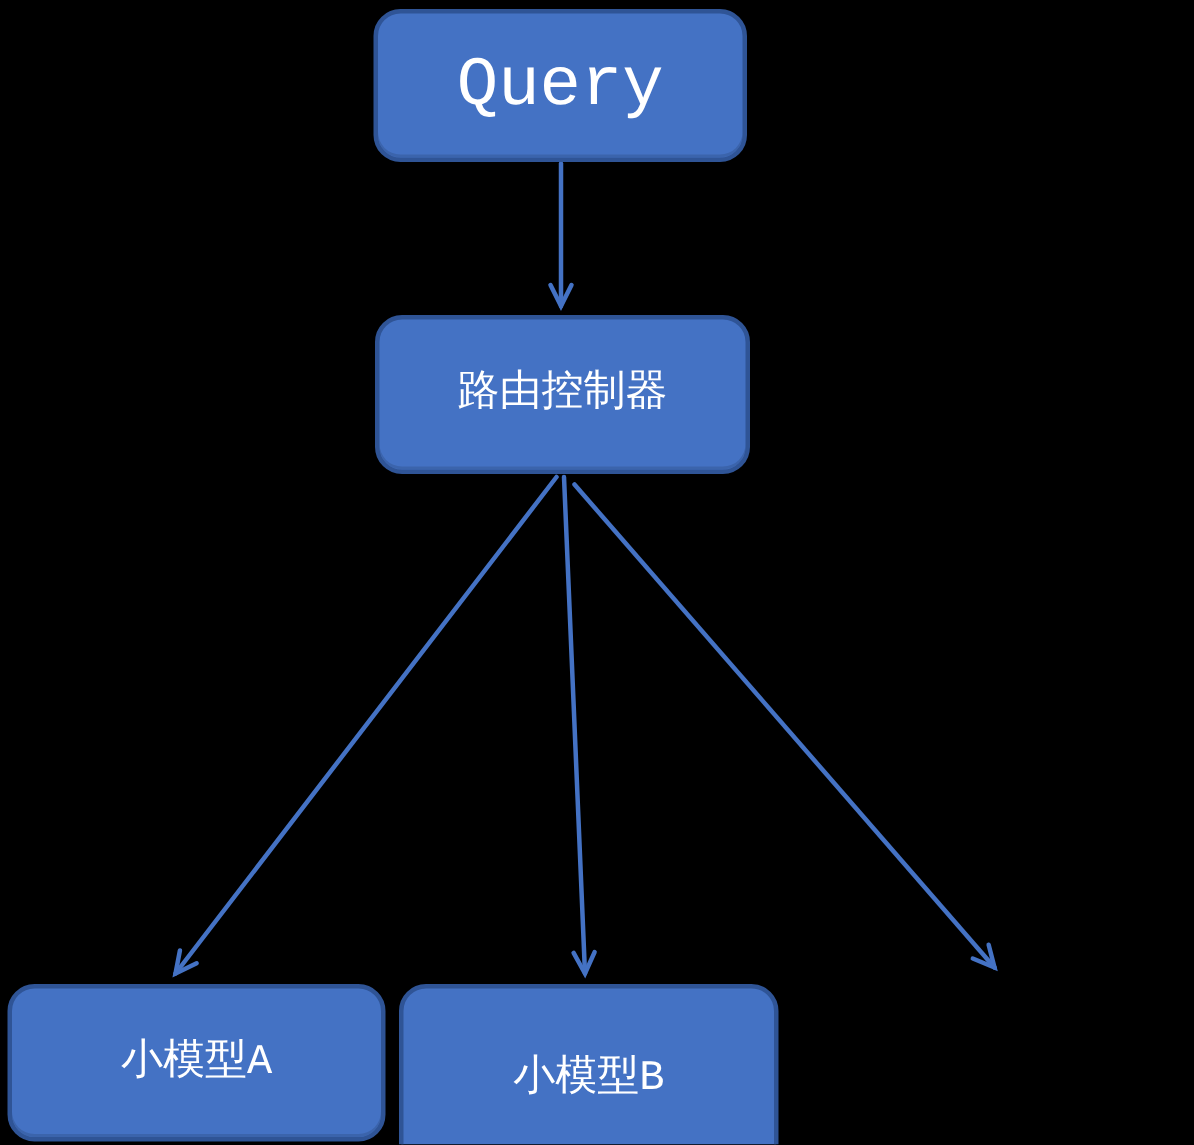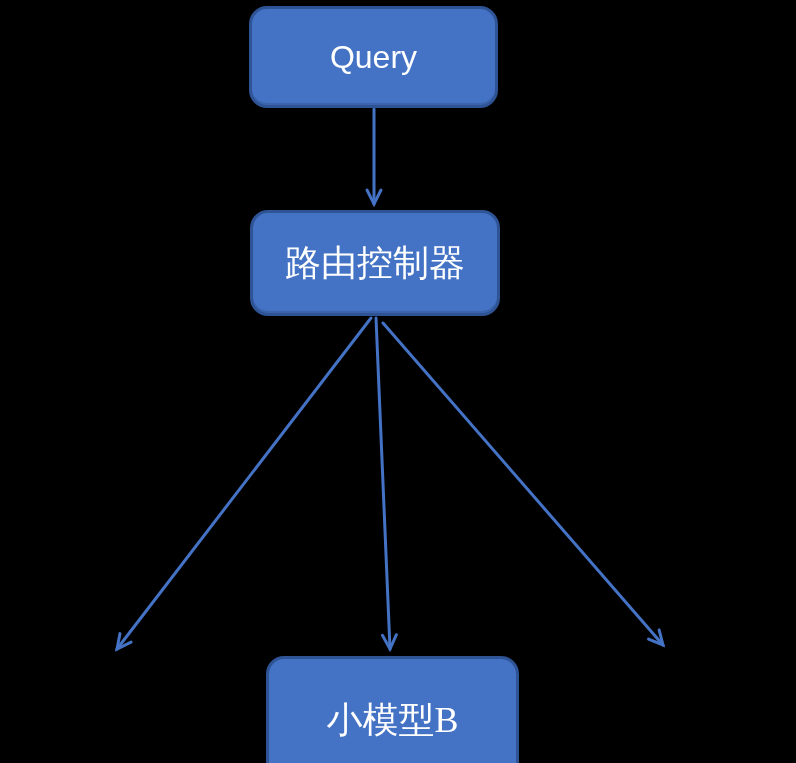--- a/index.html
+++ b/index.html
@@ -54,22 +54,22 @@
     justify-content: center;
     color: var(--text);
     text-align: center;
     box-shadow: inset 0 -2px 0 rgba(0,0,0,0.12);
   }
   .node-label {
     color: var(--text);
     line-height: 1;
     white-space: nowrap;
   }
-  .latin-label { font-size: 32px; font-family: Liberation Sans, sans-serif; }
-  .cjk-label   { font-size: 36px; font-family: Liberation Serif, serif; }
+  .latin-label { font-size: 46px; font-family: Liberation Mono, monospace; }
+  .cjk-label   { font-size: 28px; font-family: Liberation Mono, monospace; }
 
   #node-query       { left: 249px; top: 6px;   width: 249px; height: 102px; }
   #node-router      { left: 250px; top: 210px; width: 250px; height: 106px; }
   #node-model-a     { left: 5px;   top: 656px; width: 252px; height: 105px; }
   #node-model-b     { left: 266px; top: 656px; width: 253px; height: 127px; }
   #node-model-large { left: 544px; top: 652px; width: 247px; height: 106px; }
 </style>
 </head>
 <body>
 
@@ -88,19 +88,22 @@
   </svg>
 
   <div class="node" id="node-query">
     <span class="node-label latin-label">Query</span>
   </div>
 
   <div class="node" id="node-router">
     <span class="node-label cjk-label">路由控制器</span>
   </div>
 
+  <div class="node" id="node-model-a">
+    <span class="node-label cjk-label">小模型A</span>
+  </div>
 
   <div class="node" id="node-model-b">
     <span class="node-label cjk-label">小模型B</span>
   </div>
 
 
 </div>
 
 </body></html>

